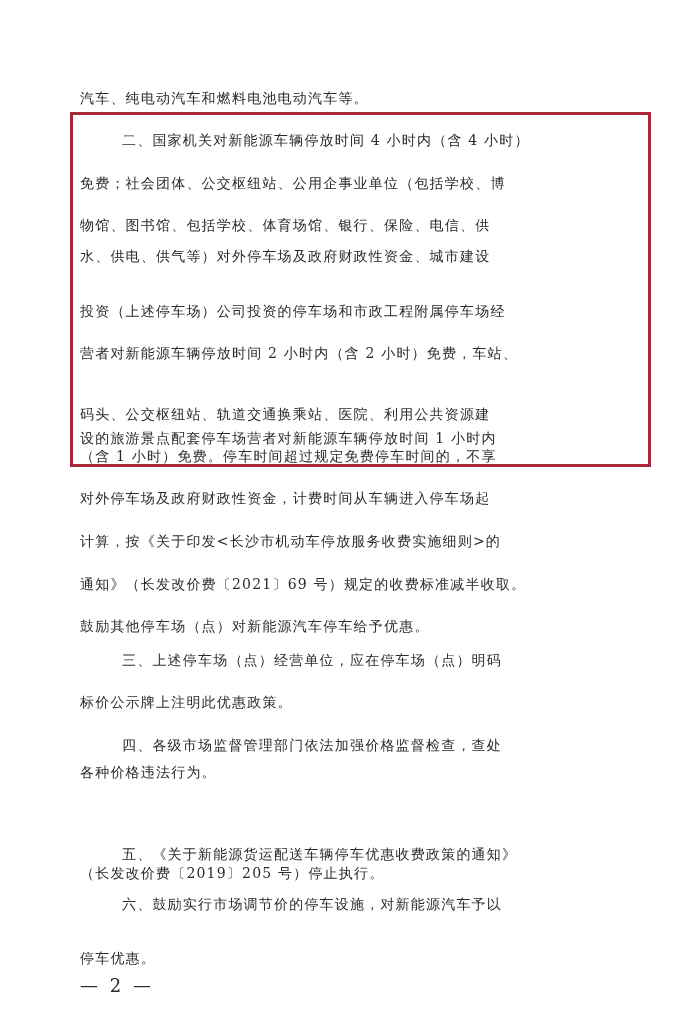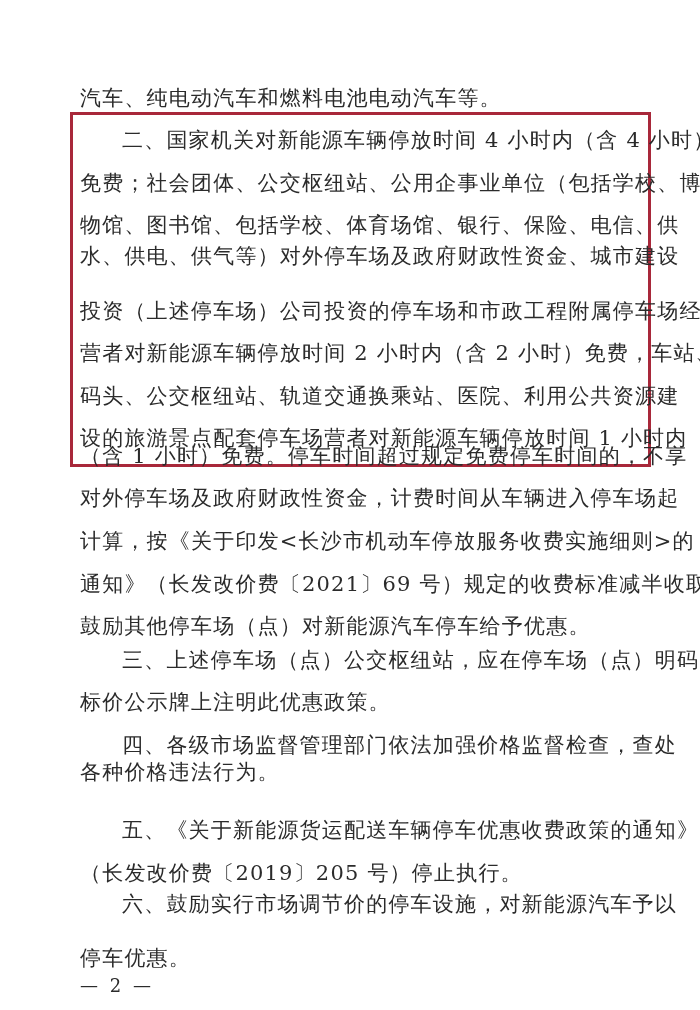--- a/index.html
+++ b/index.html
@@ -1,21 +1,21 @@
 <!DOCTYPE html>
 <html><head>
 <meta charset="utf-8">
 <style>
   html, body { margin: 0; padding: 0; }
   body {
     width: 700px; height: 1010px; background: #ffffff; position: relative; overflow: hidden;
     font-family: "DejaVu Serif", "Liberation Serif", serif; color: #2b2b2b;
   }
   .line {
-    position: absolute; left: 80px; font-size: 21px; line-height: 24px;
+    position: absolute; left: 80px; font-size: 14px; line-height: 24px;
     white-space: nowrap; letter-spacing: 1.2px;
   }
   .indent { left: 122px; }
   .highlight-box {
     position: absolute; left: 70px; top: 112px; width: 581px; height: 355px;
     border: 3px solid #a8283a; box-sizing: border-box;
   }
   .page-num { position: absolute; left: 80px; top: 962px; font-size: 18px; letter-spacing: 3px; }
 </style>
 </head>
@@ -23,29 +23,29 @@
 
 <div>
   <div class="highlight-box"></div>
   <div class="line" style="top:86px">汽车、纯电动汽车和燃料电池电动汽车等。</div>
   <div class="line indent" style="top:128px">二、国家机关对新能源车辆停放时间 4 小时内（含 4 小时）</div>
   <div class="line" style="top:171px">免费；社会团体、公交枢纽站、公用企事业单位（包括学校、博</div>
   <div class="line" style="top:213px">物馆、图书馆、包括学校、体育场馆、银行、保险、电信、供</div>
   <div class="line" style="top:244px">水、供电、供气等）对外停车场及政府财政性资金、城市建设</div>
   <div class="line" style="top:299px">投资（上述停车场）公司投资的停车场和市政工程附属停车场经</div>
   <div class="line" style="top:341px">营者对新能源车辆停放时间 2 小时内（含 2 小时）免费，车站、</div>
-  <div class="line" style="top:384px">码头、公交枢纽站、轨道交通换乘站、医院、利用公共资源建</div>
+  <div class="line" style="top:402px">码头、公交枢纽站、轨道交通换乘站、医院、利用公共资源建</div>
   <div class="line" style="top:426px">设的旅游景点配套停车场营者对新能源车辆停放时间 1 小时内</div>
   <div class="line" style="top:448px; top:444px">（含 1 小时）免费。停车时间超过规定免费停车时间的，不享</div>
   <div class="line" style="top:486px">对外停车场及政府财政性资金，计费时间从车辆进入停车场起</div>
   <div class="line" style="top:529px">计算，按《关于印发&lt;长沙市机动车停放服务收费实施细则&gt;的</div>
   <div class="line" style="top:572px">通知》（长发改价费〔2021〕69 号）规定的收费标准减半收取。</div>
   <div class="line" style="top:614px">鼓励其他停车场（点）对新能源汽车停车给予优惠。</div>
-  <div class="line indent" style="top:648px">三、上述停车场（点）公交枢纽站，应在停车场（点）明码</div>
+  <div class="line indent" style="top:648px">三、上述停车场（点）经营单位，应在停车场（点）明码</div>
   <div class="line" style="top:690px">标价公示牌上注明此优惠政策。</div>
   <div class="line indent" style="top:733px">四、各级市场监督管理部门依法加强价格监督检查，查处</div>
   <div class="line" style="top:760px">各种价格违法行为。</div>
-  <div class="line indent" style="top:818px">五、《关于新能源货运配送车辆停车优惠收费政策的通知》</div>
+  <div class="line indent" style="top:842px">五、《关于新能源货运配送车辆停车优惠收费政策的通知》</div>
   <div class="line" style="top:861px">（长发改价费〔2019〕205 号）停止执行。</div>
   <div class="line indent" style="top:892px">六、鼓励实行市场调节价的停车设施，对新能源汽车予以</div>
   <div class="line" style="top:946px">停车优惠。</div>
   <div class="page-num" style="top:975px">— 2 —</div>
 </div>
 
 </body></html>

